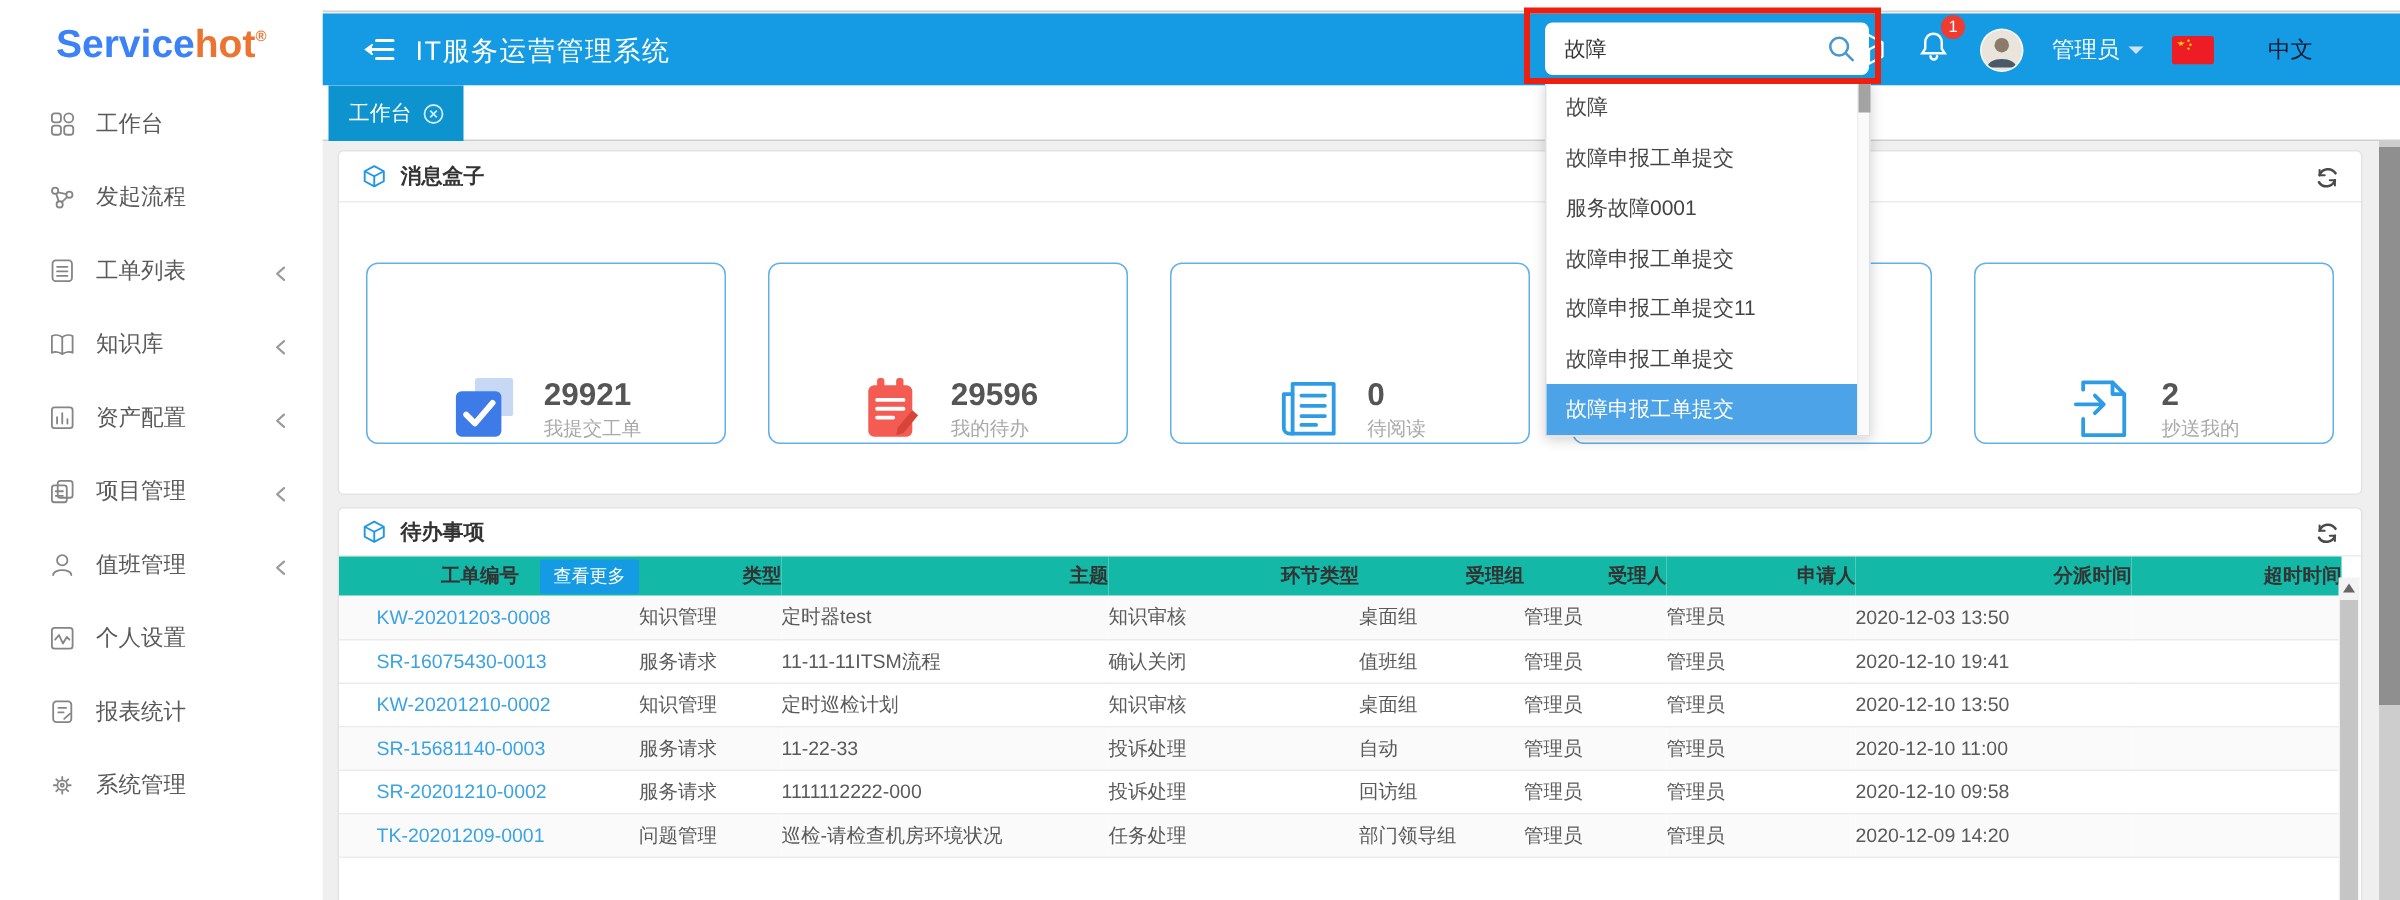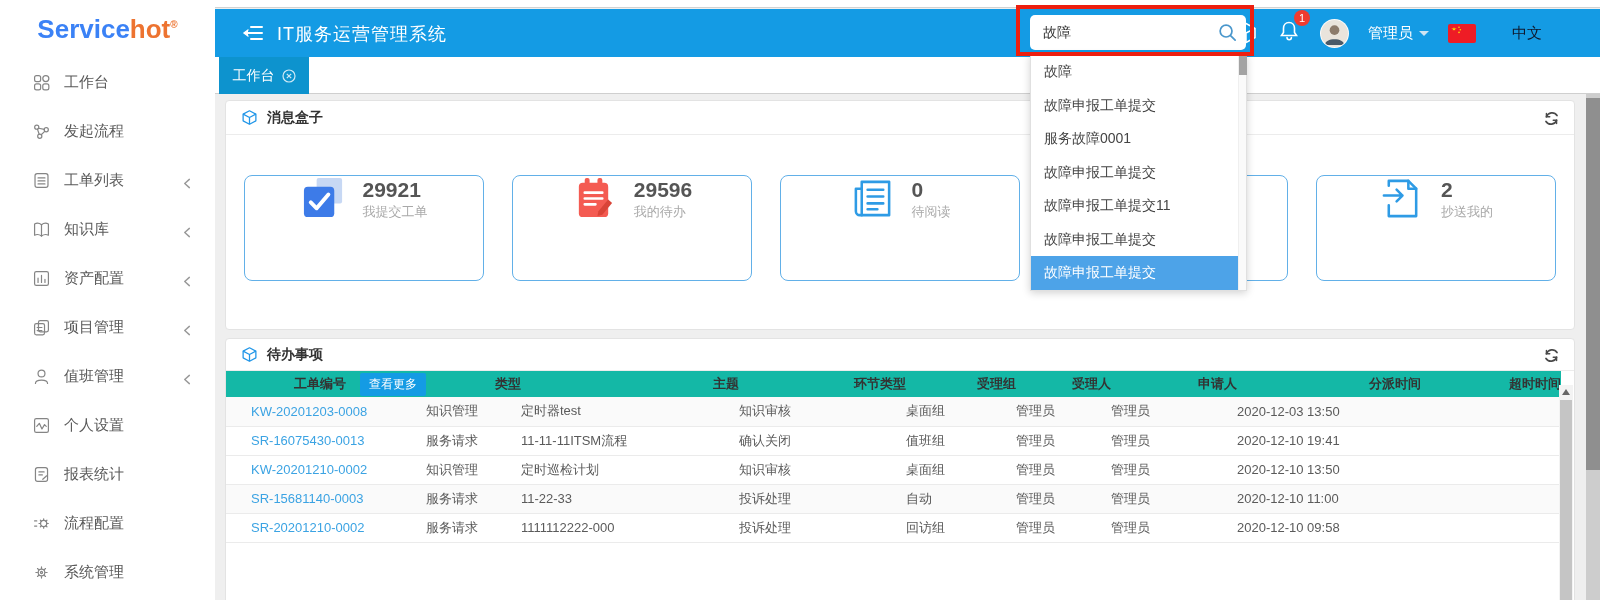--- a/index.html
+++ b/index.html
@@ -58,22 +58,22 @@
   
   .panel { position:absolute; left:10px; width:1350px; background:#fff; border:1px solid #E3E3E3; border-radius:4px; }
   #panel1 { top:100px; height:230px; }
   #panel2 { top:338px; height:300px; }
   .panel-hd { height:34px; display:flex; align-items:center; padding:0 15px; border-bottom:1px solid #ECECEC; }
   .panel-hd .cube { width:17px; height:17px; margin-right:9px; }
   .panel-hd .ttl { font-size:14px; font-weight:bold; color:#333; }
   .refresh { position:absolute; right:14px; top:9px; width:17px; height:17px; cursor:pointer; }
 
   #cards { position:absolute; left:18px; right:18px; top:74px; display:flex; gap:28px; }
-  .card { flex:1; height:106px; border:1px solid #62B0E8; border-radius:8px; background:#fff; cursor:pointer;
-          display:flex; align-items:flex-start; justify-content:center; gap:17px; }
+  .card { flex:1; height:121px; border:1px solid #62B0E8; border-radius:8px; background:#fff; cursor:pointer;
+          display:flex; align-items:flex-end; justify-content:center; gap:17px; }
   .card .num { font-size:21px; font-weight:bold; color:#555; line-height:1.3; }
   .card .lbl { font-size:13px; color:#A9A9A9; }
   .card svg { width:45px; height:45px; flex:none; }
 
   
   #todo-table { border-collapse:collapse; table-layout:fixed; width:1335px; font-size:13px; }
   #todo-table th { background:#14b8a6; color:#333; font-weight:bold; text-align:right; height:26px; padding:0;font-family:Liberation Serif, serif; }
   #todo-table td { height:29px; color:#5A5A5A; padding:0; border-bottom:1px solid #EBEBEB;
                    overflow:hidden; white-space:nowrap; text-overflow:ellipsis; }
   #todo-table tr.odd td { background:#FAFAFA; }
@@ -187,27 +187,20 @@
         <path d="M5.5 12 L8.5 8.5 L11.5 15 L14.5 10 L16.5 12"></path>
       </svg>
     <span>个人设置</span>
   </div>
   <div class="menu-item">
     <svg viewBox="0 0 22 22">
         <rect x="4" y="3" width="14" height="16" rx="2.5"></rect>
         <path d="M8 8 H14 M8 11.5 H12 M12.5 16.5 L17 12.5"></path>
       </svg>
     <span>报表统计</span>
-  </div>
-  <div class="menu-item">
-    <svg viewBox="0 0 22 22">
-        <circle cx="13.5" cy="11" r="3.6"></circle>
-        <path d="M13.5 5.6 V7.4 M13.5 14.6 V16.4 M8.1 11 H9.9 M17.1 11 H18.9 M9.7 7.2 L11 8.5 M16 13.5 L17.3 14.8 M17.3 7.2 L16 8.5 M11 13.5 L9.7 14.8 M3 8 H5.5 M3 14 H5.5"></path>
-      </svg>
-    <span>流程配置</span>
   </div>
   <div class="menu-item">
     <svg viewBox="0 0 22 22">
         <circle cx="11" cy="11" r="3.8"></circle>
         <circle cx="11" cy="11" r="1.2"></circle>
         <path d="M11 4.5 V6.3 M11 15.7 V17.5 M4.5 11 H6.3 M15.7 11 H17.5 M6.4 6.4 L7.7 7.7 M14.3 14.3 L15.6 15.6 M15.6 6.4 L14.3 7.7 M7.7 14.3 L6.4 15.6"></path>
       </svg>
     <span>系统管理</span>
   </div>
 </div>
@@ -448,20 +441,31 @@
           <td class="pad"><a class="tlink">SR-20201210-0002</a></td>
           <td>服务请求</td>
           <td>1111112222-000</td>
           <td>投诉处理</td>
           <td>回访组</td>
           <td>管理员</td>
           <td>管理员</td>
           <td>2020-12-10 09:58</td>
           <td></td>
         </tr>
+        <tr class="odd">
+          <td class="pad"><a class="tlink">TK-20201209-0001</a></td>
+          <td>问题管理</td>
+          <td>巡检-请检查机房环境状况</td>
+          <td>任务处理</td>
+          <td>部门领导组</td>
+          <td>管理员</td>
+          <td>管理员</td>
+          <td>2020-12-09 14:20</td>
+          <td></td>
+        </tr>
       </tbody>
     </table>
 
     <div id="tbl-scroll">
       <div id="tbl-up">
           <div class="tri"></div>
         </div>
       <div id="tbl-thumb"></div>
     </div>
   </div>

